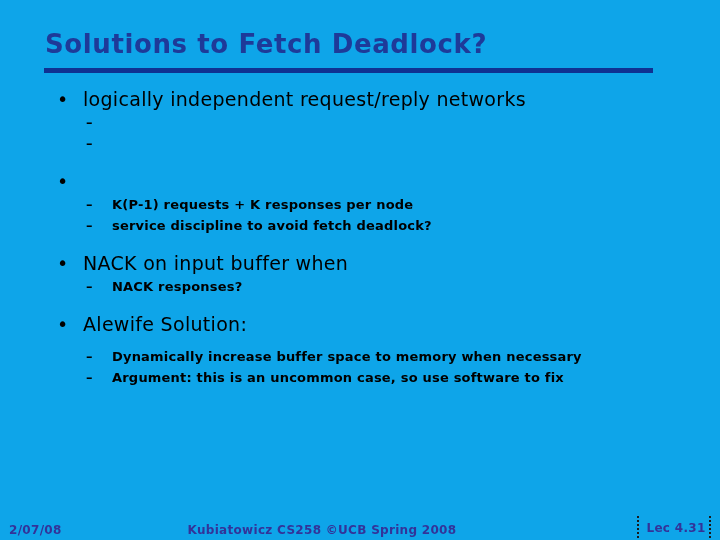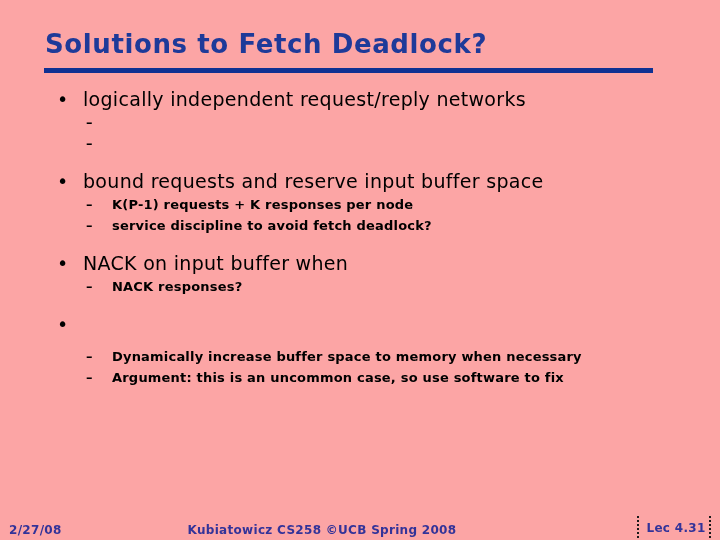--- a/index.html
+++ b/index.html
@@ -12,21 +12,21 @@
     height: 540px;
     position: relative;
     overflow: hidden;
     font-family: "DejaVu Sans", sans-serif;
     -webkit-font-smoothing: none;
   }
 
   #slide {
     position: absolute;
     inset: 0;
-    background: #fca5a5;
+    background: #0ea5e9;
   }
 
   
   #title-block {
     position: absolute;
     left: 45px;
     top: 29px;
     width: 610px;
   }
   #slide-title {
@@ -177,21 +177,20 @@
       <div class="lvl2">
         <span class="marker">–</span>
       </div>
     </div>
 
     <div class="spacer-group"></div>
 
     <div class="group">
       <div class="lvl1">
         <span class="marker">•</span>
-        <span>bound requests and reserve input buffer space</span>
       </div>
       <div class="lvl2">
         <span class="marker">–</span>
         <span>K(P-1) requests + K responses per node</span>
       </div>
       <div class="lvl2">
         <span class="marker">–</span>
         <span>service discipline to avoid fetch deadlock?</span>
       </div>
     </div>
@@ -207,35 +206,36 @@
         <span class="marker">–</span>
         <span>NACK responses?</span>
       </div>
     </div>
 
     <div class="spacer-group"></div>
 
     <div class="group">
       <div class="lvl1">
         <span class="marker">•</span>
+        <span>Alewife Solution:</span>
       </div>
       <div class="spacer-small"></div>
       <div class="lvl2">
         <span class="marker">–</span>
         <span>Dynamically increase buffer space to memory when necessary</span>
       </div>
       <div class="lvl2">
         <span class="marker">–</span>
         <span>Argument: this is an uncommon case, so use software to fix</span>
       </div>
     </div>
 
   </div>
 
   <div id="footer">
-    <div class="footer-text" id="footer-date">2/27/08</div>
+    <div class="footer-text" id="footer-date">2/07/08</div>
     <div class="footer-text" id="footer-center">Kubiatowicz CS258 ©UCB Spring 2008</div>
     <div id="footer-page-box">
       <div class="footer-text" id="footer-page">Lec 4.31</div>
     </div>
   </div>
 
 </div>
 
 </body></html>

